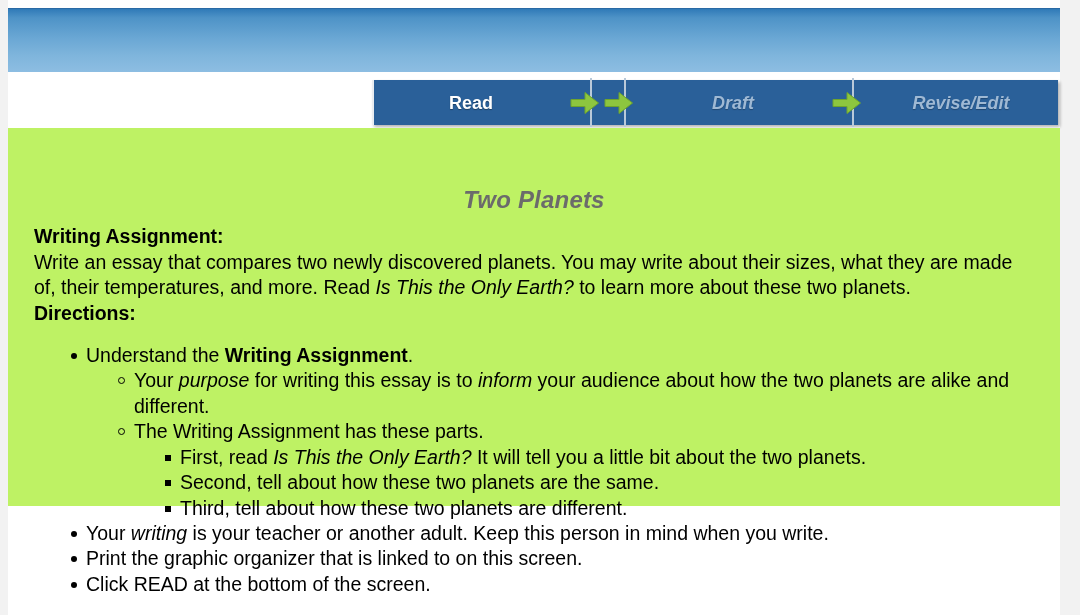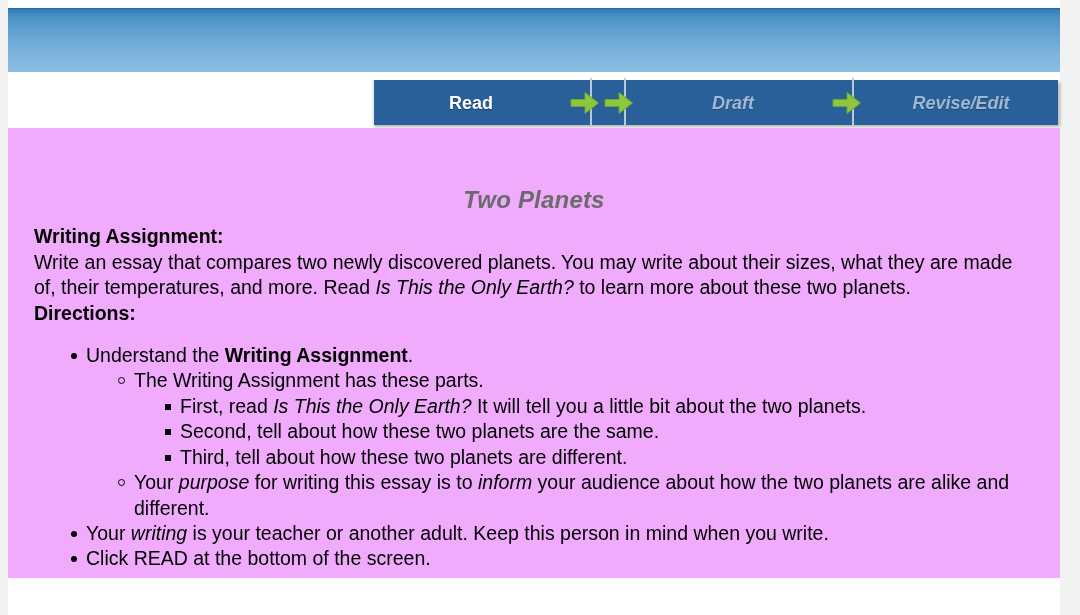--- a/index.html
+++ b/index.html
@@ -148,22 +148,22 @@
     z-index: 2;
     display: block;
   }
 
   
   .content {
     position: absolute;
     left: 8px;
     top: 128px;
     width: 1052px;
-    height: 450px;
-    background: #f0abfc;
+    height: 378px;
+    background: #bef264;
     padding: 0 26px 0 26px;
     color: #000000;
     font-size: 19.5px;
     line-height: 1.26;
   }
 
   .doc-title {
     text-align: center;
     font-size: 24px;
     font-weight: bold;
@@ -315,20 +315,25 @@
       <span class="lbl-bold">Directions:</span>
     </p>
 
     <ul class="lvl1">
 
       <li>
         <span class="bullet-disc"></span>
         <span>Understand the </span><span class="lbl-bold">Writing Assignment</span><span>.</span>
 
         <ul class="lvl2">
+
+          <li>
+            <span class="bullet-circle"></span>
+            <span>Your </span><span class="ital">purpose</span><span> for writing this essay is to </span><span class="ital">inform</span><span> your audience about how the two planets are alike and different.</span>
+          </li>
 
           <li>
             <span class="bullet-circle"></span>
             <span>The Writing Assignment has these parts.</span>
 
             <ul class="lvl3">
               <li>
                 <span class="bullet-square"></span>
                 <span>First, read </span><span class="ital">Is This the Only Earth?</span><span> It will tell you a little bit about the two planets.</span>
               </li>
@@ -336,33 +341,32 @@
                 <span class="bullet-square"></span>
                 <span>Second, tell about how these two planets are the same.</span>
               </li>
               <li>
                 <span class="bullet-square"></span>
                 <span>Third, tell about how these two planets are different.</span>
               </li>
             </ul>
           </li>
 
-          <li>
-            <span class="bullet-circle"></span>
-            <span>Your </span><span class="ital">purpose</span><span> for writing this essay is to </span><span class="ital">inform</span><span> your audience about how the two planets are alike and different.</span>
-          </li>
-
         </ul>
       </li>
 
       <li>
         <span class="bullet-disc"></span>
         <span>Your </span><span class="ital">writing</span><span> is your teacher or another adult. Keep this person in mind when you write.</span>
       </li>
 
+      <li>
+        <span class="bullet-disc"></span>
+        <span>Print the graphic organizer that is linked to on this screen.</span>
+      </li>
 
       <li>
         <span class="bullet-disc"></span>
         <span>Click READ at the bottom of the screen.</span>
       </li>
 
     </ul>
   </div>
 
 </div>

